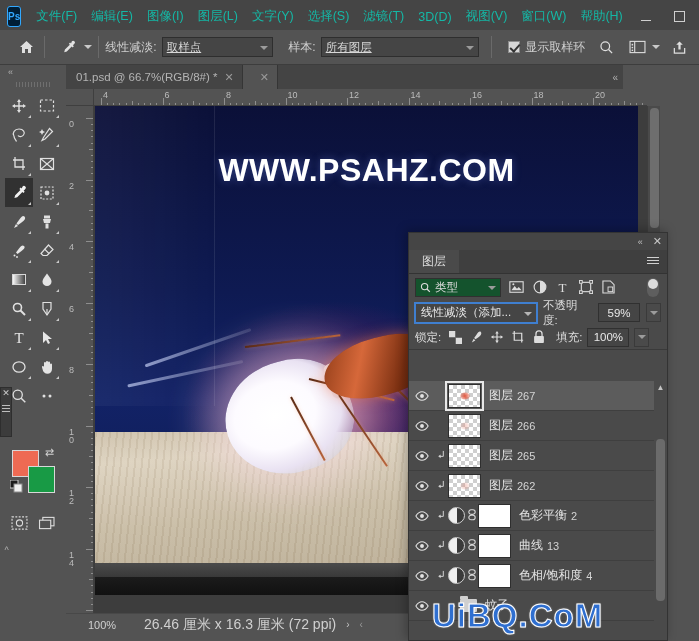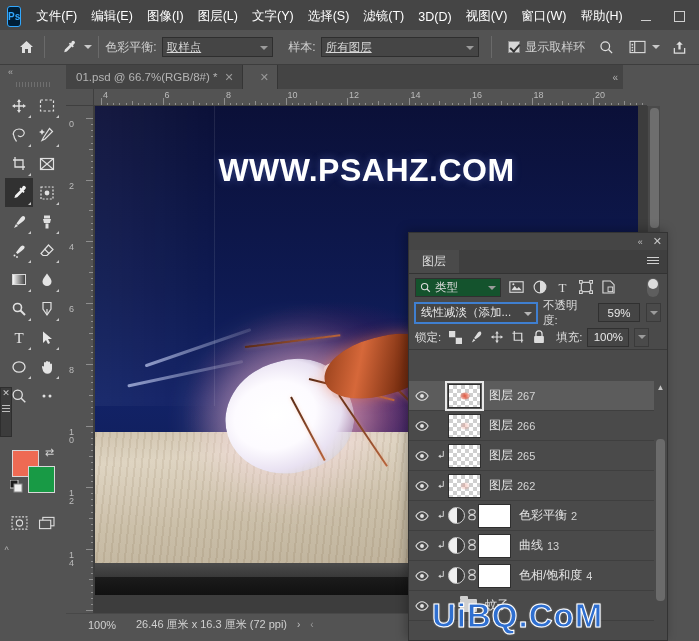--- a/index.html
+++ b/index.html
@@ -20,21 +20,21 @@
     border-bottom: 2px solid #eab308;
   }
   .ps-logo {
     width: 21px; height: 21px; margin-left: 7px; margin-right: 8px;
     background: #001e36; border: 1px solid #31a8ff; border-radius: 3px;
     color: #31a8ff; font-size: 10px; font-weight: bold;
     display: flex; align-items: center; justify-content: center;
     font-family: "Liberation Sans", sans-serif;
   }
   .menu-item {
-    color: #ffffff; font-size: 12.5px; padding: 4px 7px; white-space: nowrap;
+    color: #14b8a6; font-size: 12.5px; padding: 4px 7px; white-space: nowrap;
     letter-spacing: 0px;
   }
   .win-buttons { margin-left: auto; display: flex; height: 30px; }
   .win-btn {
     width: 33px; height: 30px; display: flex; align-items: center; justify-content: center;
     color: #cfcfcf; font-size: 13px;
   }
   .win-btn.minimize::after { content:""; display:block; width:10px; height:1px; background:#cfcfcf; margin-top:7px;}
   .win-btn.maximize::after { content:""; display:block; width:9px; height:9px; border:1px solid #cfcfcf;}
   .win-btn.close { font-size: 15px; font-weight: 300; }
@@ -293,21 +293,21 @@
 
   
   .statusbar {
     position: absolute; left: 66px; top: 613px; width: 581px; height: 22px;
     background: #535353; display: flex; align-items: center;
     border-top: 1px solid #484848;
   }
   .status-zoom {
     font-size: 11px; color: #d0d0d0; margin-left: 22px; width: 48px;
   }
-  .status-dims { font-size: 11px; color: #d0d0d0; margin-left: 0; }
+  .status-dims { font-size: 14px; color: #d0d0d0; margin-left: 8px; }
   .status-arrow { color: #c2c2c2; font-size: 10px; margin-left: 10px; }
   .status-arrow2 { color: #9a9a9a; font-size: 10px; margin-left: 10px; }
 
   
   .layers-panel {
     position: absolute; left: 408px; top: 232px; width: 260px; height: 409px;
     background: #4a4a4a; border: 1px solid #333;
     box-shadow: -2px -2px 10px rgba(0,0,0,0.28);
   }
   .lp-titlebar {
@@ -501,21 +501,21 @@
     <div class="opt-sep"></div>
     <div class="tool-preset">
       <div class="tool-preset-icon">
         <svg class="svgicon" width="15" height="15" viewBox="0 0 16 16">
             <path d="M11.6 1.4a1.9 1.9 0 0 1 2.7 2.7l-1.6 1.6 1 1-1.3 1.3-1-1-5.2 5.2-2.8.8.8-2.8 5.2-5.2-1-1L9.7 2.6l1 1z" fill="#e2e2e2"></path>
           </svg>
       </div>
       <div class="caret"></div>
     </div>
     <div class="opt-sep"></div>
-    <div class="opt-label">色彩平衡:</div>
+    <div class="opt-label">线性减淡:</div>
     <div class="opt-select" style="width:118px">
       <span>取样点</span>
       <span class="sel-caret"></span>
     </div>
     <div style="width:16px"></div>
     <div class="opt-label">样本:</div>
     <div class="opt-select" style="width:168px">
       <span>所有图层</span>
       <span class="sel-caret"></span>
     </div>

